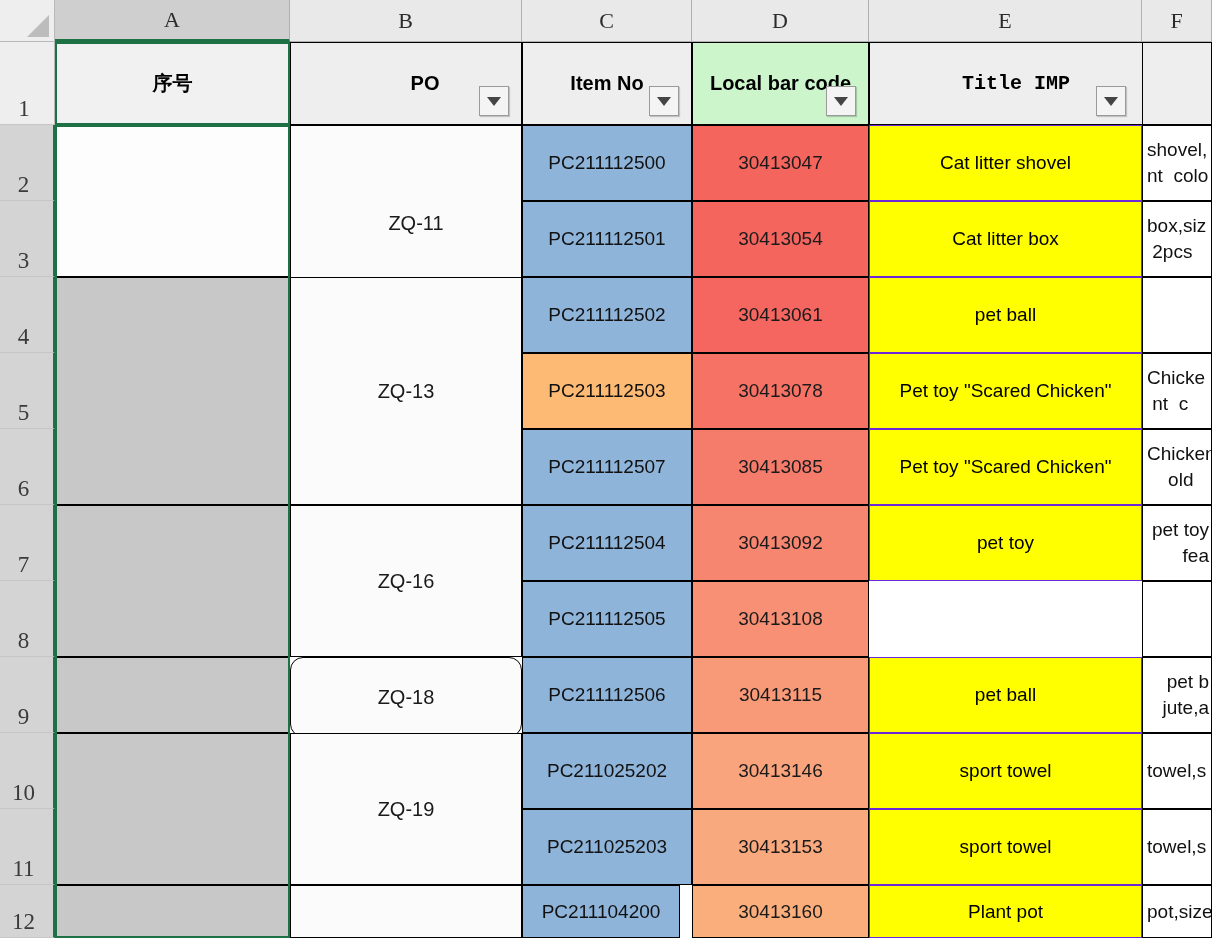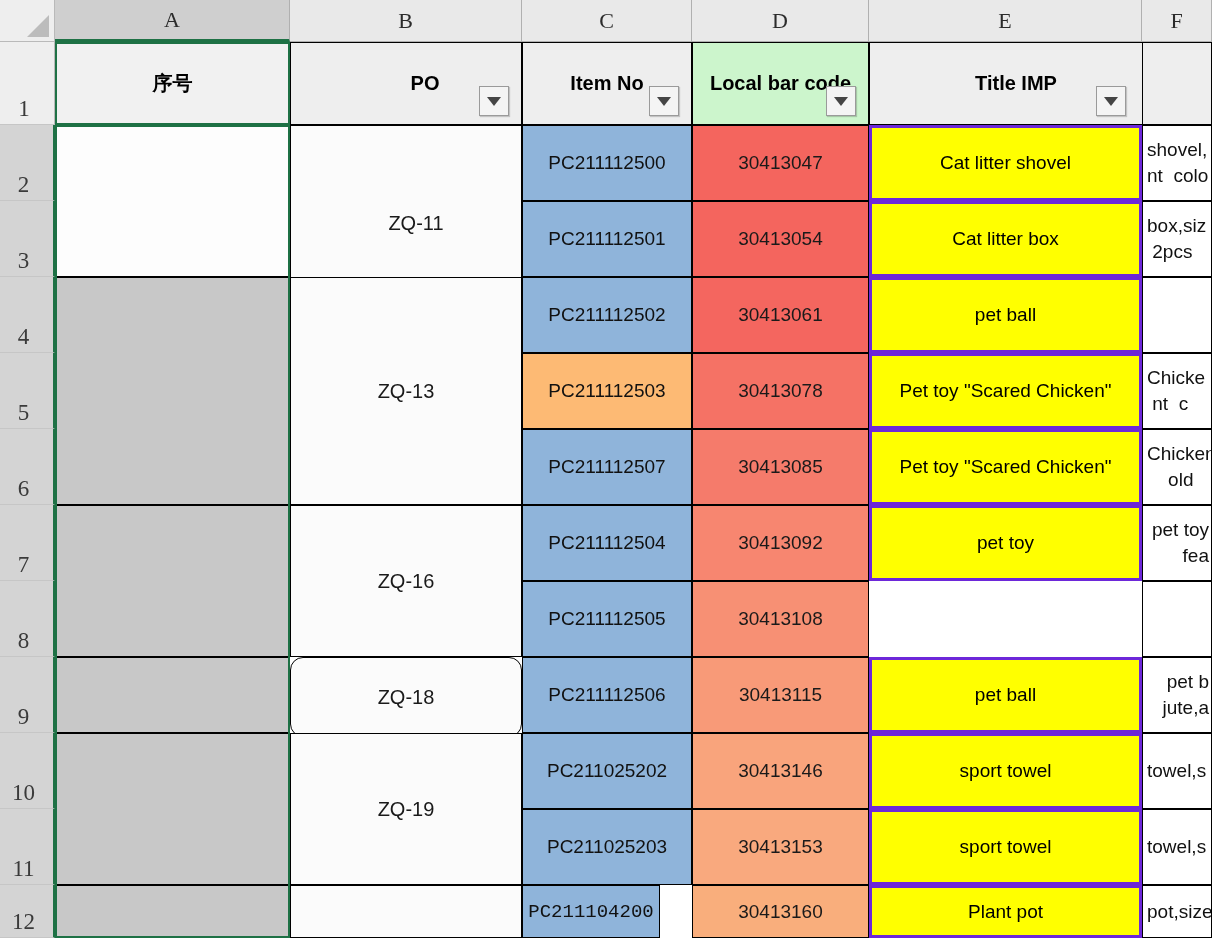--- a/index.html
+++ b/index.html
@@ -174,21 +174,21 @@
     border: 1px solid #000000;
     font-size: 19px;
     color: #111111;
   }
   .d-bar {
     border: 1px solid #000000;
     font-size: 19px;
     color: #1a1a1a;
   }
   .d-title {
-    border: 3px solid #6d28d9;
+    border: 1px solid #6d28d9;
     background: #ffff00;
     font-size: 19px;
     color: #000000;
     font-weight: 500;
   }
   .d-f {
     border: 1px solid #000000;
     background: #ffffff;
     font-size: 19px;
     color: #111111;
@@ -284,21 +284,21 @@
     <div class="hdr-cell" style="left:467px; top:0px; width:170px; height:83px;">Item No</div>
     <div class="filter-btn" style="left:594px; top:44px;">
       <div class="tri"></div>
     </div>
 
     <div class="hdr-cell green" style="left:637px; top:0px; width:177px; height:83px;">Local bar code</div>
     <div class="filter-btn" style="left:771px; top:44px;">
       <div class="tri"></div>
     </div>
 
-    <div class="hdr-cell" style="left:814px; top:0px; width:294px; height:83px;">Title IMP</div>
+    <div class="hdr-cell" style="left:814px; top:0px; width:294px; height:83px;font-family:Liberation Mono, monospace;">Title IMP</div>
     <div class="filter-btn" style="left:1041px; top:44px;">
       <div class="tri"></div>
     </div>
 
     <div class="hdr-cell" style="left:1087px; top:0px; width:70px; height:83px; background:#eeeeee;"></div>
 
     <div class="cell d-a white" style="left:0px; top:83px; width:235px; height:152px;"></div>
     <div class="cell d-a gray" style="left:0px; top:235px; width:235px; height:228px;"></div>
     <div class="cell d-a gray" style="left:0px; top:463px; width:235px; height:152px;"></div>
     <div class="cell d-a gray" style="left:0px; top:615px; width:235px; height:76px;"></div>
@@ -315,21 +315,21 @@
     <div class="cell d-item" style="left:467px; top:83px;  width:170px; height:76px; background:#8fb4da;">PC211112500</div>
     <div class="cell d-item" style="left:467px; top:159px; width:170px; height:76px; background:#8fb4da;">PC211112501</div>
     <div class="cell d-item" style="left:467px; top:235px; width:170px; height:76px; background:#8fb4da;">PC211112502</div>
     <div class="cell d-item" style="left:467px; top:311px; width:170px; height:76px; background:#fdba74;">PC211112503</div>
     <div class="cell d-item" style="left:467px; top:387px; width:170px; height:76px; background:#8fb4da;">PC211112507</div>
     <div class="cell d-item" style="left:467px; top:463px; width:170px; height:76px; background:#8fb4da;">PC211112504</div>
     <div class="cell d-item" style="left:467px; top:539px; width:170px; height:76px; background:#8fb4da;">PC211112505</div>
     <div class="cell d-item" style="left:467px; top:615px; width:170px; height:76px; background:#8fb4da;">PC211112506</div>
     <div class="cell d-item" style="left:467px; top:691px; width:170px; height:76px; background:#8fb4da;">PC211025202</div>
     <div class="cell d-item" style="left:467px; top:767px; width:170px; height:76px; background:#8fb4da;">PC211025203</div>
-    <div class="cell d-item" style="left:467px; top:843px; width:138px; height:53px; background:#8fb4da;font-family:Liberation Mono, monospace;">PC211104200</div>
+    <div class="cell d-item" style="left:467px; top:843px; width:158px; height:53px; background:#8fb4da;">PC211104200</div>
 
     <div class="cell d-bar" style="left:637px; top:83px;  width:177px; height:76px; background:#f4655e;">30413047</div>
     <div class="cell d-bar" style="left:637px; top:159px; width:177px; height:76px; background:#f4655e;">30413054</div>
     <div class="cell d-bar" style="left:637px; top:235px; width:177px; height:76px; background:#f4665f;">30413061</div>
     <div class="cell d-bar" style="left:637px; top:311px; width:177px; height:76px; background:#f57265;">30413078</div>
     <div class="cell d-bar" style="left:637px; top:387px; width:177px; height:76px; background:#f57b6b;">30413085</div>
     <div class="cell d-bar" style="left:637px; top:463px; width:177px; height:76px; background:#f78670;">30413092</div>
     <div class="cell d-bar" style="left:637px; top:539px; width:177px; height:76px; background:#f79074;">30413108</div>
     <div class="cell d-bar" style="left:637px; top:615px; width:177px; height:76px; background:#f89a78;">30413115</div>
     <div class="cell d-bar" style="left:637px; top:691px; width:177px; height:76px; background:#f9a47c;">30413146</div>

